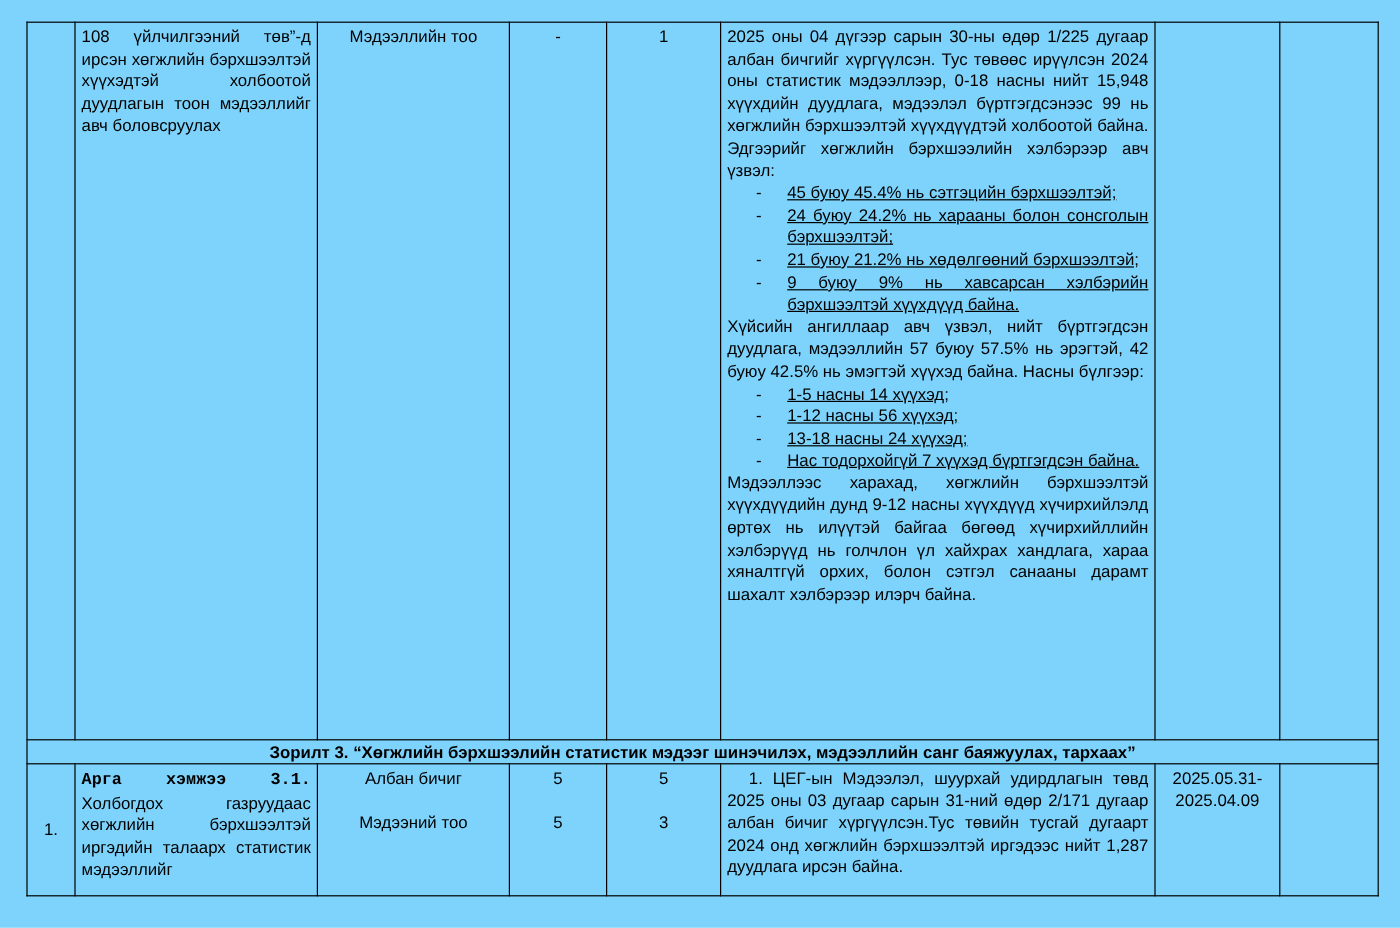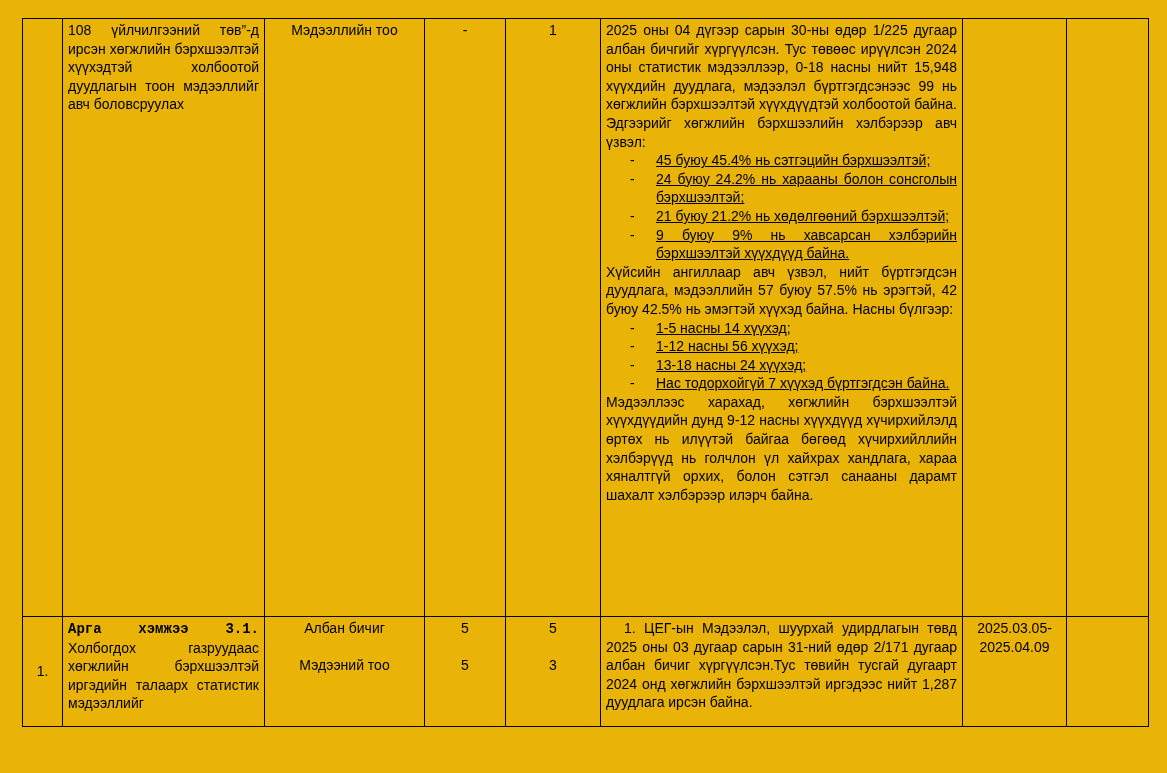--- a/index.html
+++ b/index.html
@@ -1,20 +1,20 @@
 <!DOCTYPE html>
 <html><head>
 <meta charset="utf-8">
 <style>
   html,body { margin:0; padding:0; }
   body {
     width:1167px; height:773px; background:#ffffff; position:relative;
     font-family:"Liberation Sans","DejaVu Sans",sans-serif; color:#000;
   }
-  .page { position:absolute; inset:0; background:#eab308; }
+  .page { position:absolute; inset:0; background:#7dd3fc; }
   table.report {
     position:absolute; left:22px; top:18px; width:1126px;
     border-collapse:collapse; table-layout:fixed;
   }
   td {
     border:1px solid #000; vertical-align:top;
     font-size:14px; line-height:18.6px; padding:2px 5px; overflow:hidden;
     word-wrap:break-word;
   }
   tr.row-main  { height:598px; }
@@ -97,20 +97,23 @@
         <div class="li">
           <span class="li-marker">-</span>
           <span class="li-text">Нас тодорхойгүй 7 хүүхэд бүртгэгдсэн байна.</span>
         </div>
         <p>Мэдээллээс харахад, хөгжлийн бэрхшээлтэй хүүхдүүдийн дунд 9-12 насны хүүхдүүд хүчирхийлэлд өртөх нь илүүтэй байгаа бөгөөд хүчирхийллийн хэлбэрүүд нь голчлон үл хайхрах хандлага, хараа хяналтгүй орхих, болон сэтгэл санааны дарамт шахалт хэлбэрээр илэрч байна.</p>
       </td>
       <td class="c-period"></td>
       <td></td>
     </tr>
 
+    <tr class="row-goal">
+      <td colspan="8">Зорилт 3. “Хөгжлийн бэрхшээлийн статистик мэдээг шинэчилэх, мэдээллийн санг баяжуулах, тархаах”</td>
+    </tr>
 
     <tr class="row-item">
       <td class="c-num v-mid">1.</td>
       <td class="c-activity">
         <b>Арга хэмжээ 3.1.</b>
         <span>Холбогдох газруудаас хөгжлийн бэрхшээлтэй иргэдийн талаарх статистик мэдээллийг</span>
       </td>
       <td class="c-indic">
         <div>Албан бичиг</div>
         <div class="gap-above">Мэдээний тоо</div>
@@ -120,20 +123,20 @@
         <div class="gap-above">5</div>
       </td>
       <td class="c-actual">
         <div>5</div>
         <div class="gap-above">3</div>
       </td>
       <td class="c-result">
         <p class="indent-first">1. ЦЕГ-ын Мэдээлэл, шуурхай удирдлагын төвд 2025 оны 03 дугаар сарын 31-ний өдөр 2/171 дугаар албан бичиг хүргүүлсэн.Тус төвийн тусгай дугаарт 2024 онд хөгжлийн бэрхшээлтэй иргэдээс нийт 1,287 дуудлага ирсэн байна.</p>
       </td>
       <td class="c-period">
-        <div>2025.03.05-</div>
+        <div>2025.05.31-</div>
         <div>2025.04.09</div>
       </td>
       <td></td>
     </tr>
   </tbody>
     </table>
 </div>
 
 </body></html>

